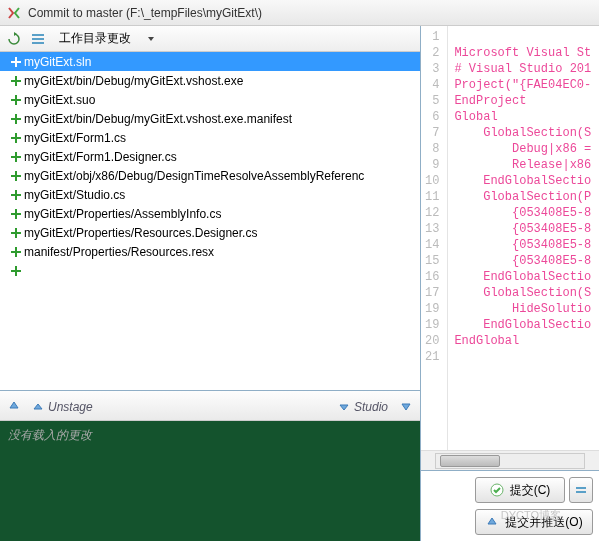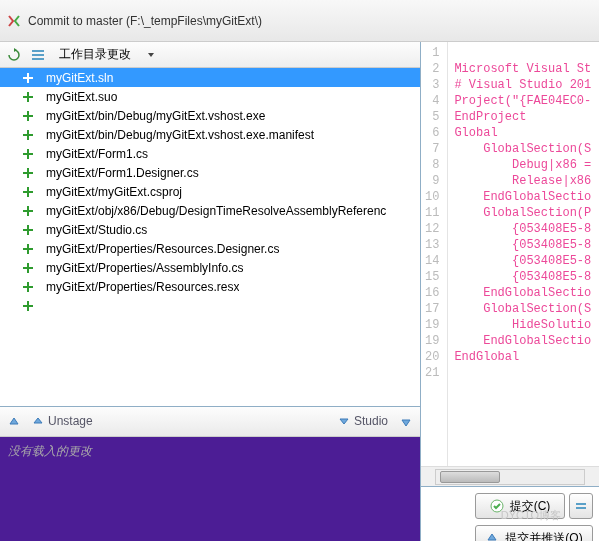--- a/index.html
+++ b/index.html
@@ -5,21 +5,21 @@
 * { box-sizing: border-box; margin: 0; padding: 0; }
 body {
   font-family: "Microsoft YaHei", "Segoe UI", Tahoma, sans-serif;
   font-size: 12px;
   background: #f0f0f0;
   width: 599px;
   height: 541px;
   overflow: hidden;
 }
 .titlebar {
-  height: 42px;
+  height: 26px;
   background: linear-gradient(to bottom, #f8f8f8, #e8e8e8);
   border-bottom: 1px solid #ccc;
   display: flex;
   align-items: center;
   padding: 0 6px;
   gap: 6px;
 }
 .title-icon {
   width: 16px; height: 16px;
   display: inline-flex;
@@ -65,22 +65,22 @@
 }
 .file-list {
   flex: 1;
   overflow-y: auto;
   overflow-x: hidden;
   border-bottom: 1px solid #8faec6;
 }
 .file-row {
   display: flex;
   align-items: center;
-  padding: 2px 22px;
-  gap: 12px;
+  padding: 2px 10px;
+  gap: 2px;
   white-space: nowrap;
   cursor: pointer;
   height: 19px;
 }
 .file-row.selected {
   background: #3399ff;
   color: #fff;
 }
 .plus-icon {
   width: 12px; height: 12px;
@@ -90,21 +90,21 @@
 .stage-bar {
   height: 30px;
   display: flex;
   align-items: center;
   justify-content: space-between;
   padding: 0 4px;
   background: linear-gradient(to bottom, #fdfdfd, #eaeaea);
   border-bottom: 1px solid #ccc;
   gap: 4px;
 }
-.stage-group { display: flex; align-items: flex-start; gap: 4px; }
+.stage-group { display: flex; align-items: flex-end; gap: 4px; font-style: italic; }
 .stage-link {
   color: #556;
   display: inline-flex;
   align-items: center;
   gap: 4px;
   padding: 2px 4px;
   cursor: pointer;
 }
 .arrow-btn {
   width: 20px; height: 20px;
@@ -112,21 +112,21 @@
   align-items: center; justify-content: center;
   cursor: pointer;
   border: 1px solid transparent;
   border-radius: 2px;
 }
 .staged-area {
   flex: 0 0 120px;
   padding: 6px 8px;
   color: #aaa;
   font-style: italic;
-  background: #4c1d95;
+  background: #14532d;
 }
 .right-pane {
   flex: 1;
   display: flex;
   flex-direction: column;
   background: #fff;
 }
 .code-view {
   flex: 1;
   display: flex;
@@ -257,38 +257,38 @@
           </span>
           <span class="file-name">myGitExt.sln</span>
         </div>
         <div class="file-row">
           <span class="plus-icon">
             <svg width="12" height="12" viewBox="0 0 12 12">
               <rect x="5" y="1" width="2" height="10" fill="#2e9b2e"></rect>
               <rect x="1" y="5" width="10" height="2" fill="#2e9b2e"></rect>
             </svg>
           </span>
+          <span class="file-name">myGitExt/bin/Debug/myGitExt.vshost.exe</span>
+        </div>
+        <div class="file-row">
+          <span class="plus-icon">
+            <svg width="12" height="12" viewBox="0 0 12 12">
+              <rect x="5" y="1" width="2" height="10" fill="#2e9b2e"></rect>
+              <rect x="1" y="5" width="10" height="2" fill="#2e9b2e"></rect>
+            </svg>
+          </span>
           <span class="file-name">myGitExt.suo</span>
         </div>
         <div class="file-row">
           <span class="plus-icon">
             <svg width="12" height="12" viewBox="0 0 12 12">
               <rect x="5" y="1" width="2" height="10" fill="#2e9b2e"></rect>
               <rect x="1" y="5" width="10" height="2" fill="#2e9b2e"></rect>
             </svg>
           </span>
-          <span class="file-name">myGitExt/bin/Debug/myGitExt.vshost.exe</span>
-        </div>
-        <div class="file-row">
-          <span class="plus-icon">
-            <svg width="12" height="12" viewBox="0 0 12 12">
-              <rect x="5" y="1" width="2" height="10" fill="#2e9b2e"></rect>
-              <rect x="1" y="5" width="10" height="2" fill="#2e9b2e"></rect>
-            </svg>
-          </span>
           <span class="file-name">myGitExt/bin/Debug/myGitExt.vshost.exe.manifest</span>
         </div>
         <div class="file-row">
           <span class="plus-icon">
             <svg width="12" height="12" viewBox="0 0 12 12">
               <rect x="5" y="1" width="2" height="10" fill="#2e9b2e"></rect>
               <rect x="1" y="5" width="10" height="2" fill="#2e9b2e"></rect>
             </svg>
           </span>
           <span class="file-name">myGitExt/Form1.cs</span>
@@ -302,66 +302,57 @@
           </span>
           <span class="file-name">myGitExt/Form1.Designer.cs</span>
         </div>
         <div class="file-row">
           <span class="plus-icon">
             <svg width="12" height="12" viewBox="0 0 12 12">
               <rect x="5" y="1" width="2" height="10" fill="#2e9b2e"></rect>
               <rect x="1" y="5" width="10" height="2" fill="#2e9b2e"></rect>
             </svg>
           </span>
-          <span class="file-name">myGitExt/myGitExt.csproj</span>
-        </div>
-        <div class="file-row">
-          <span class="plus-icon">
-            <svg width="12" height="12" viewBox="0 0 12 12">
-              <rect x="5" y="1" width="2" height="10" fill="#2e9b2e"></rect>
-              <rect x="1" y="5" width="10" height="2" fill="#2e9b2e"></rect>
-            </svg>
-          </span>
           <span class="file-name">myGitExt/obj/x86/Debug/DesignTimeResolveAssemblyReferenc</span>
         </div>
         <div class="file-row">
           <span class="plus-icon">
             <svg width="12" height="12" viewBox="0 0 12 12">
               <rect x="5" y="1" width="2" height="10" fill="#2e9b2e"></rect>
               <rect x="1" y="5" width="10" height="2" fill="#2e9b2e"></rect>
             </svg>
           </span>
           <span class="file-name">myGitExt/Studio.cs</span>
         </div>
         <div class="file-row">
           <span class="plus-icon">
             <svg width="12" height="12" viewBox="0 0 12 12">
               <rect x="5" y="1" width="2" height="10" fill="#2e9b2e"></rect>
               <rect x="1" y="5" width="10" height="2" fill="#2e9b2e"></rect>
             </svg>
           </span>
+          <span class="file-name">myGitExt/Properties/AssemblyInfo.cs</span>
+        </div>
+        <div class="file-row">
+          <span class="plus-icon">
+            <svg width="12" height="12" viewBox="0 0 12 12">
+              <rect x="5" y="1" width="2" height="10" fill="#2e9b2e"></rect>
+              <rect x="1" y="5" width="10" height="2" fill="#2e9b2e"></rect>
+            </svg>
+          </span>
           <span class="file-name">myGitExt/Properties/Resources.Designer.cs</span>
         </div>
         <div class="file-row">
           <span class="plus-icon">
             <svg width="12" height="12" viewBox="0 0 12 12">
               <rect x="5" y="1" width="2" height="10" fill="#2e9b2e"></rect>
               <rect x="1" y="5" width="10" height="2" fill="#2e9b2e"></rect>
             </svg>
           </span>
-          <span class="file-name">myGitExt/Properties/AssemblyInfo.cs</span>
-        </div>
-        <div class="file-row">
-          <span class="plus-icon">
-            <svg width="12" height="12" viewBox="0 0 12 12">
-              <rect x="5" y="1" width="2" height="10" fill="#2e9b2e"></rect>
-              <rect x="1" y="5" width="10" height="2" fill="#2e9b2e"></rect>
-            </svg>
-          </span>
-          <span class="file-name">myGitExt/Properties/Resources.resx</span>
+          <span class="file-name">manifest/Properties/Resources.resx</span>
         </div>
         <div class="file-row">
           <span class="plus-icon">
             <svg width="12" height="12" viewBox="0 0 12 12">
               <rect x="5" y="1" width="2" height="10" fill="#2e9b2e"></rect>
               <rect x="1" y="5" width="10" height="2" fill="#2e9b2e"></rect>
             </svg>
           </span>
         </div>
       </div>

